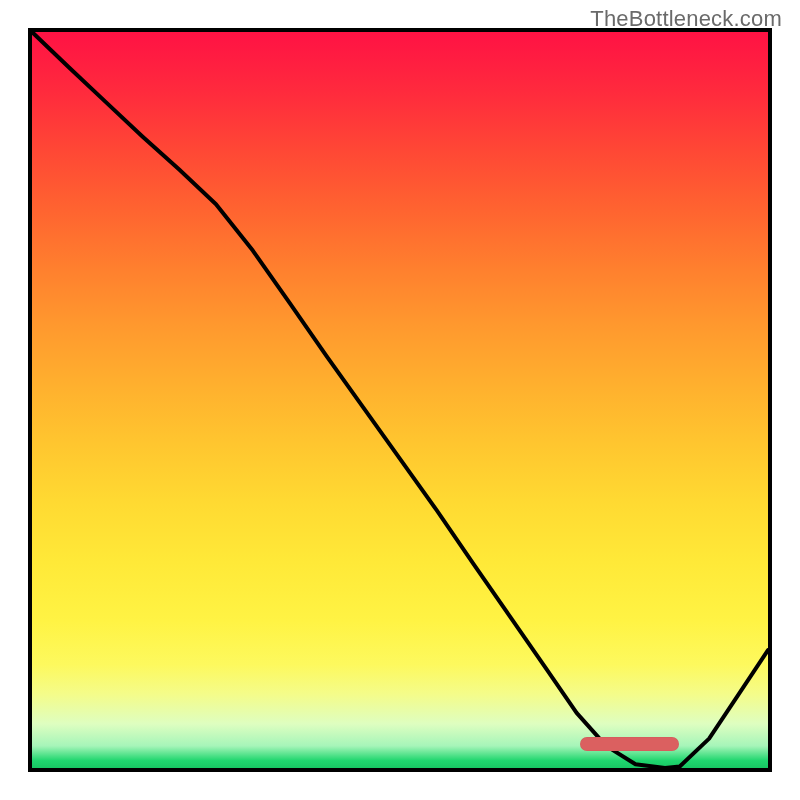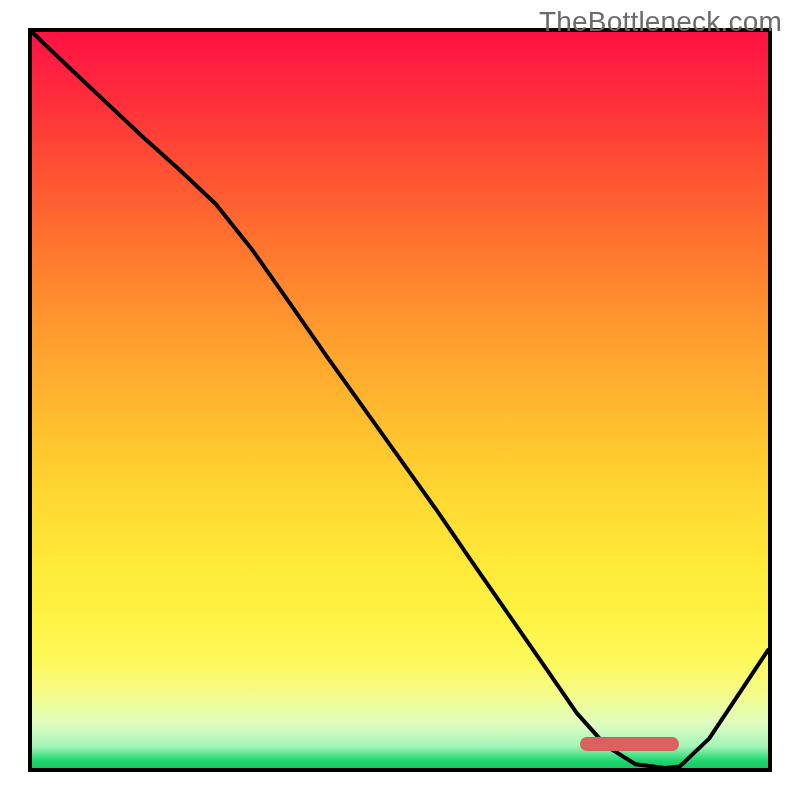--- a/index.html
+++ b/index.html
@@ -9,21 +9,21 @@
     background: #fff;
     font-family: Arial, Helvetica, sans-serif;
     position: relative;
     overflow: hidden;
   }
   .watermark {
     position: absolute;
     top: 6px;
     right: 18px;
     color: #6a6a6a;
-    font-size: 28px;
+    font-size: 22px;
     letter-spacing: 0.2px;
     z-index: 5;
   }
   .plot-area {
     position: absolute;
     left: 28px;
     top: 28px;
     width: 744px;
     height: 744px;
     border: 4px solid #000;

